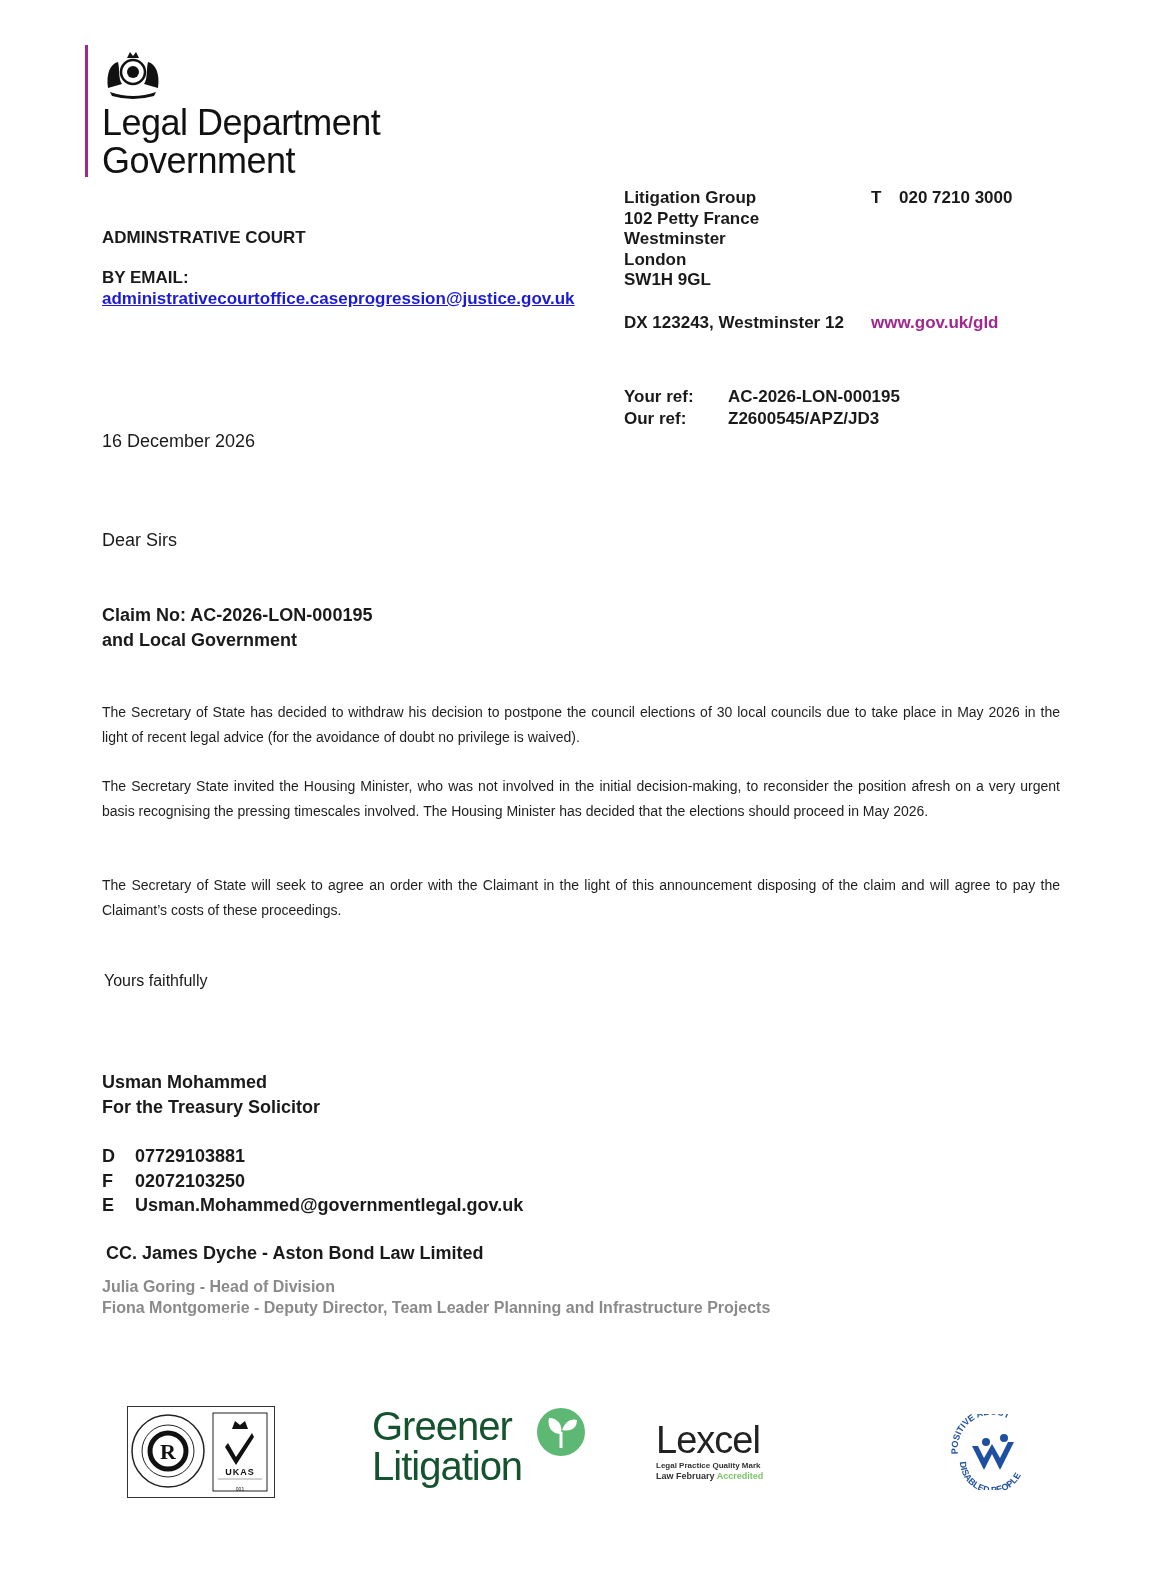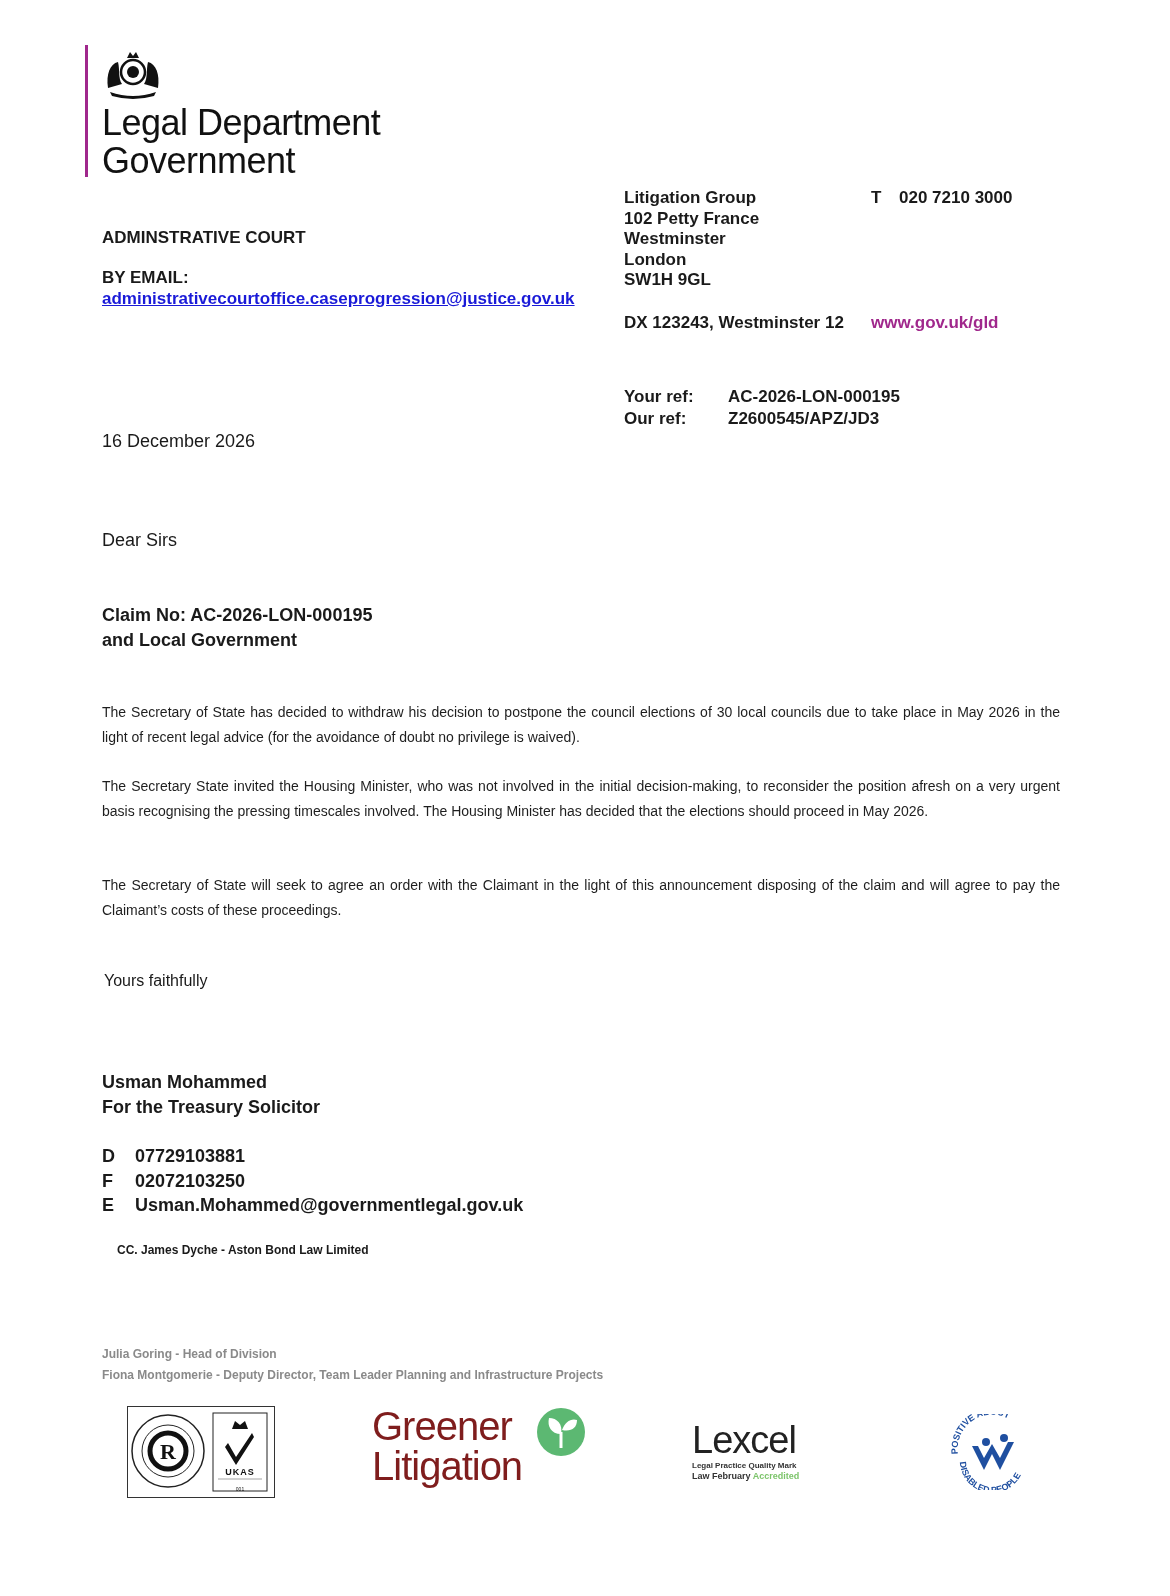--- a/index.html
+++ b/index.html
@@ -39,30 +39,30 @@
   .p1 { top:700px; }
   .p2 { top:774px; }
   .p3 { top:873px; }
 
   .closing { left:104px; top:972px; font-size:16px; }
 
   .sig { left:102px; top:1070px; font-size:18px; line-height:25px; font-weight:bold; }
   .contact { left:102px; top:1144px; font-size:18px; line-height:24.5px; font-weight:bold; }
   .contact .row { display:flex; }
   .contact .k { width:33px; }
-  .cc { left:117px; top:1243px; font-size:12px; font-weight:bold; }
-
-  .footer-names { left:102px; top:1344px; font-size:12px; line-height:21px; font-weight:bold; color:#8a8a8a; }
+  .cc { left:106px; top:1243px; font-size:18px; font-weight:bold; }
+
+  .footer-names { left:102px; top:1276px; font-size:16px; line-height:21px; font-weight:bold; color:#8a8a8a; }
 
   
   .lrqa { left:127px; top:1406px; width:148px; height:92px; border:1.5px solid #333; box-sizing:border-box; }
   .greener { left:372px; top:1406px; width:222px; height:92px; }
-  .greener .txt { position:absolute; left:0; top:0; font-size:40px; line-height:40px; color:#7f1d1d; letter-spacing:-1px; }
+  .greener .txt { position:absolute; left:0; top:0; font-size:40px; line-height:40px; color:#14532d; letter-spacing:-1px; }
   .greener .leaf { position:absolute; left:165px; top:2px; width:48px; height:48px; border-radius:50%; background:#5cb872; }
-  .lexcel { left:692px; top:1420px; width:130px; height:70px; }
+  .lexcel { left:656px; top:1420px; width:130px; height:70px; }
   .lexcel .name { font-size:38px; line-height:40px; color:#222; letter-spacing:-1px; }
   .lexcel .s1 { font-size:8px; color:#333; line-height:11px; font-weight:bold; }
   .lexcel .s2 { font-size:9px; color:#333; line-height:11px; font-weight:bold; }
   .lexcel .s2 span { color:#7cc46a; }
   .padp { left:948px; top:1414px; width:88px; height:76px; }
 </style>
 </head>
 <body>
 
 <div class="abs logo-bar"></div>

